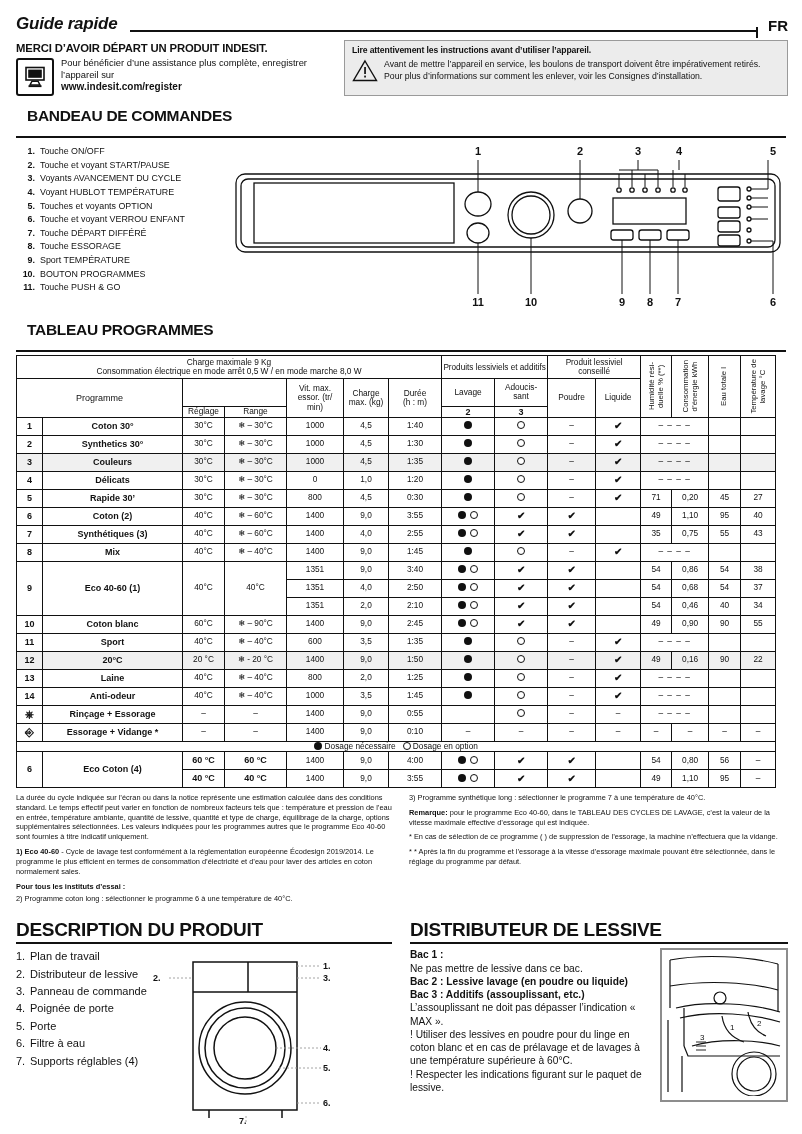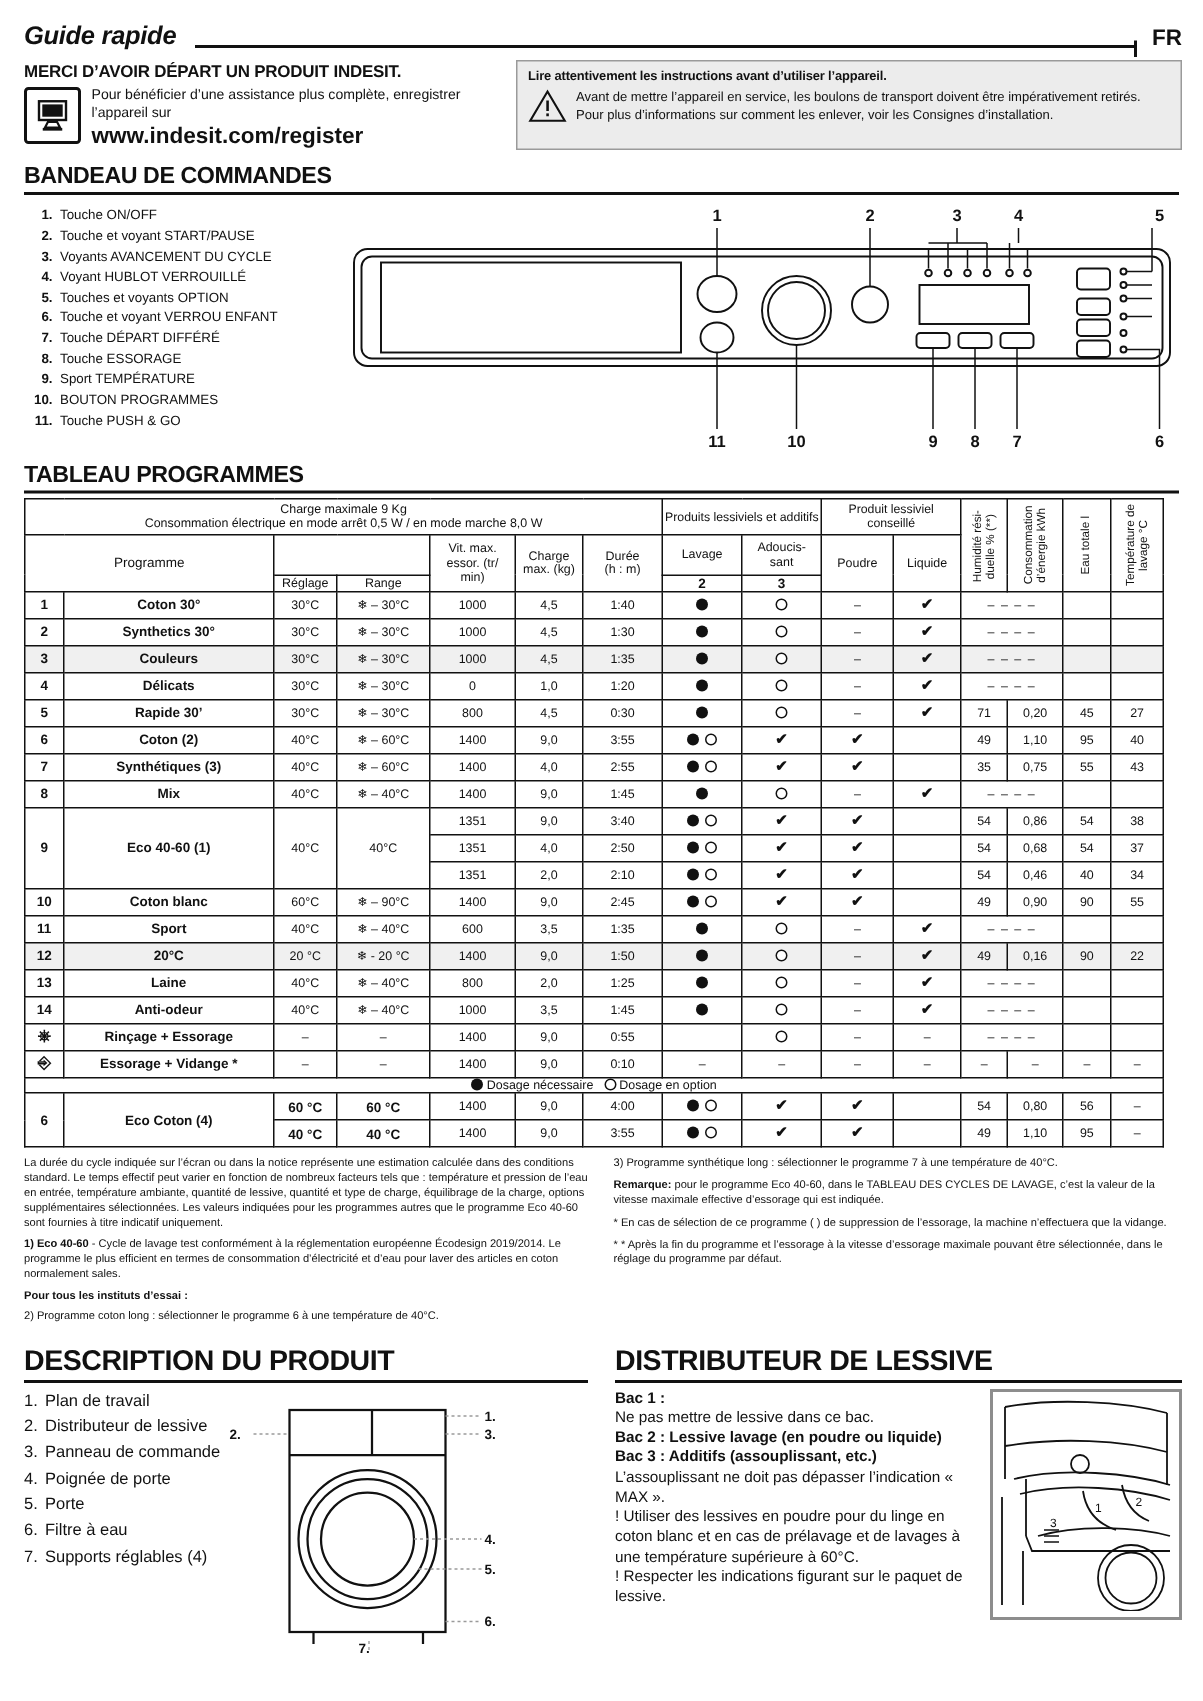--- a/index.html
+++ b/index.html
@@ -20,29 +20,29 @@
   .hdr-lang{font-size:15px;font-weight:bold;}
 
   
   .intro{display:flex;padding:6px 14px 0 16px;gap:10px;}
   .intro-left{width:318px;}
   .thanks{font-size:11.3px;font-weight:bold;letter-spacing:-.15px;margin:2px 0 3px 0;}
   .reg-row{display:flex;gap:7px;align-items:flex-start;}
   .monitor{width:34px;height:34px;border:2px solid #111;border-radius:3px;flex:0 0 auto;
            display:flex;align-items:center;justify-content:center;margin-top:1px;}
   .reg-txt{font-size:9.4px;line-height:1.28;}
-  .reg-txt b{font-size:15px;}
+  .reg-txt b{font-size:10px;}
   .warnbox{flex:1;border:1px solid #9a9a9a;background:#ececec;padding:4px 7px 6px 7px;}
   .warn-title{font-size:8.6px;font-weight:bold;margin-bottom:4px;letter-spacing:-.1px;}
   .warn-body{display:flex;gap:6px;align-items:flex-start;}
   .warn-txt{font-size:8.7px;line-height:1.33;}
 
   
   .sect{margin:9px 16px 0 16px;}
-  .sect h2{font-size:15.5px;font-weight:bold;margin:0;letter-spacing:-.3px;}
+  .sect h2{font-size:15.5px;font-weight:bold;margin:11px;letter-spacing:-.3px;}
   .sect .bar{border-top:2.5px solid #111;margin-top:1px;}
 
   
   .panelwrap{display:flex;padding:4px 14px 0 16px;gap:0;}
   .panel-list{width:230px;font-size:8.9px;line-height:1.53;padding-top:3px;}
   .panel-list .li{display:flex;}
   .panel-list .n{font-weight:bold;width:19px;text-align:right;margin-right:5px;flex:0 0 auto;}
   .panel-fig{flex:1;position:relative;height:168px;}
 
   
@@ -142,21 +142,21 @@
         <div class="li">
           <span class="n">2.</span>
           <span>Touche et voyant START/PAUSE</span>
         </div>
         <div class="li">
           <span class="n">3.</span>
           <span>Voyants AVANCEMENT DU CYCLE</span>
         </div>
         <div class="li">
           <span class="n">4.</span>
-          <span>Voyant HUBLOT VERROUILLÉ</span>
+          <span>Voyant HUBLOT TEMPÉRATURE</span>
         </div>
         <div class="li">
           <span class="n">5.</span>
           <span>Touches et voyants OPTION</span>
         </div>
         <div class="li">
           <span class="n">6.</span>
           <span>Touche et voyant VERROU ENFANT</span>
         </div>
         <div class="li">

